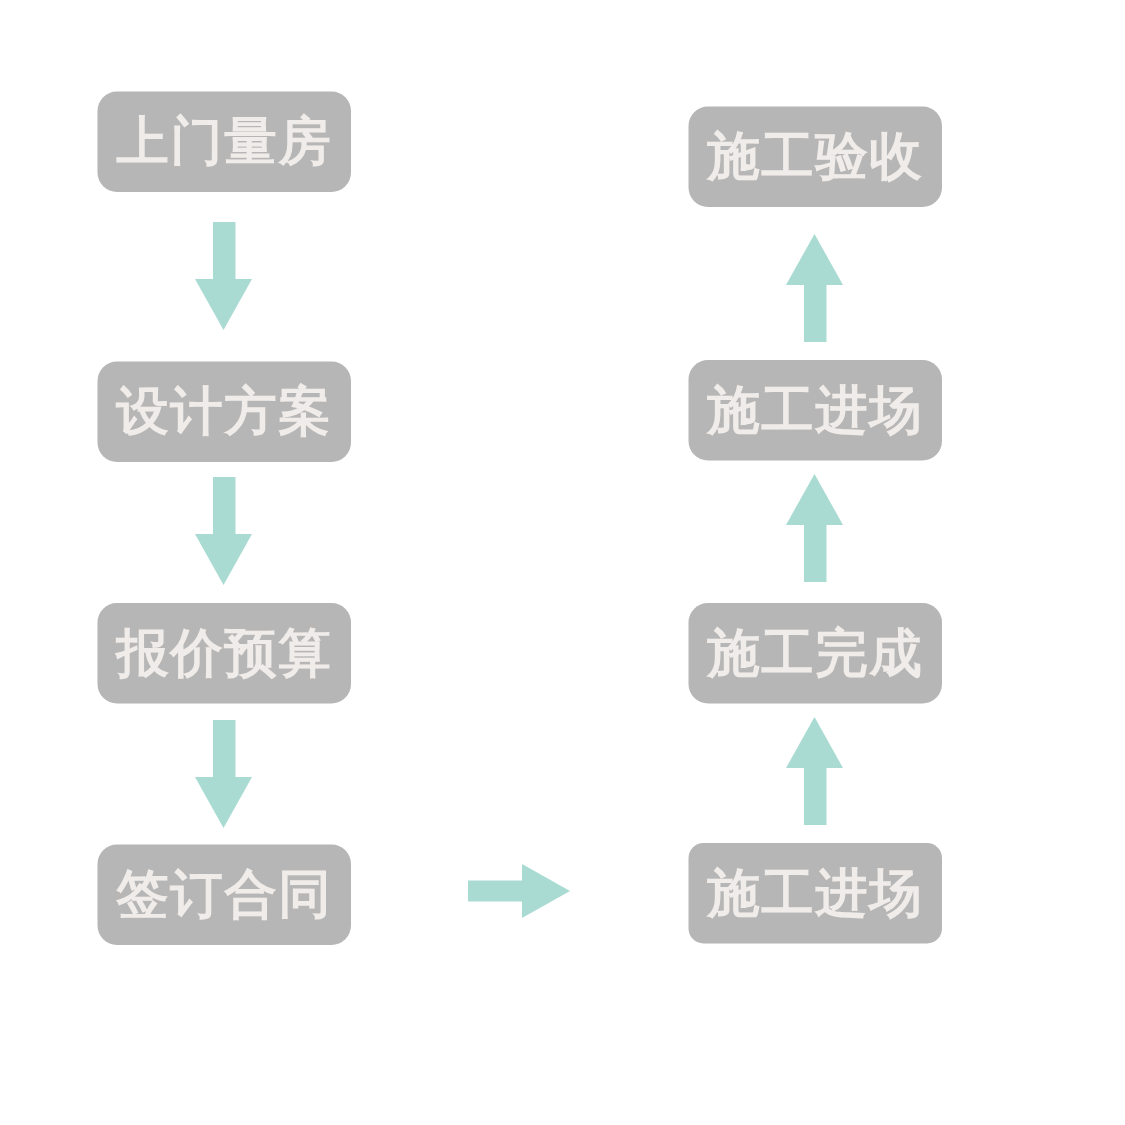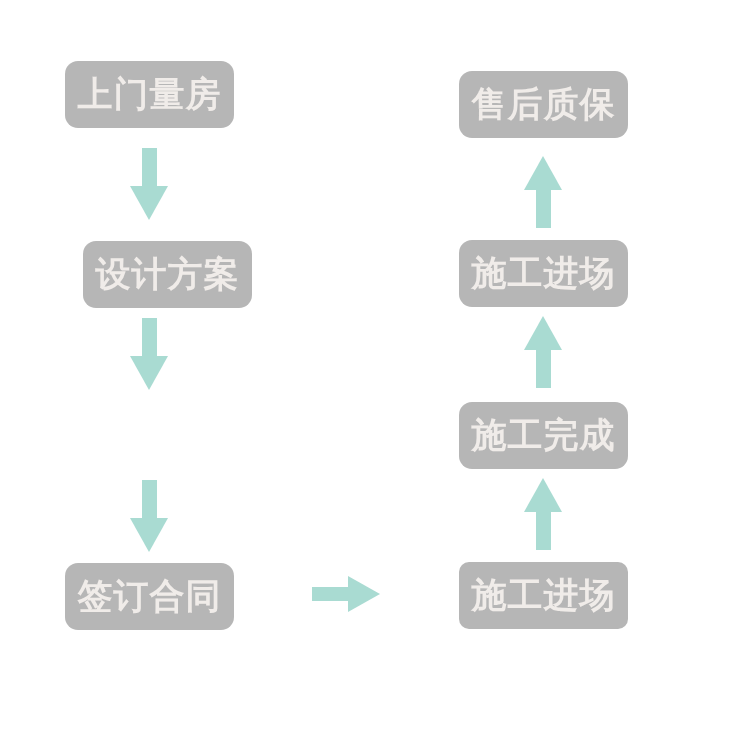--- a/index.html
+++ b/index.html
@@ -23,25 +23,24 @@
     border-radius:13px;
     display:flex;align-items:center;justify-content:center;
   }
   .node .label{
     color:var(--node-text);
     font-size:35px;
     font-weight:700;
     letter-spacing:1px;
     line-height:1;
     white-space:nowrap;
-    font-family:Liberation Serif, serif;
   }
   
   .n-l1{left:65px;top:61px;}
-  .n-l2{left:83px;top:241px;}
+  .n-l2{left:65px;top:241px;}
   .n-l3{left:65px;top:402px;}
   .n-l4{left:65px;top:563px;}
   
   .n-r1{left:459px;top:71px;}
   .n-r2{left:459px;top:240px;}
   .n-r3{left:459px;top:402px;}
   .n-r4{left:459px;top:562px;border-radius:10px;}
 
   
   .arrow{position:absolute;display:flex;align-items:center;justify-content:center;}
@@ -65,26 +64,29 @@
 <body>
 
 <div class="canvas">
 
   <div class="node n-l1">
     <span class="label">上门量房</span>
   </div>
   <div class="node n-l2">
     <span class="label">设计方案</span>
   </div>
+  <div class="node n-l3">
+    <span class="label">报价预算</span>
+  </div>
   <div class="node n-l4">
     <span class="label">签订合同</span>
   </div>
 
   <div class="node n-r1">
-    <span class="label">售后质保</span>
+    <span class="label">施工验收</span>
   </div>
   <div class="node n-r2">
     <span class="label">施工进场</span>
   </div>
   <div class="node n-r3">
     <span class="label">施工完成</span>
   </div>
   <div class="node n-r4">
     <span class="label">施工进场</span>
   </div>

